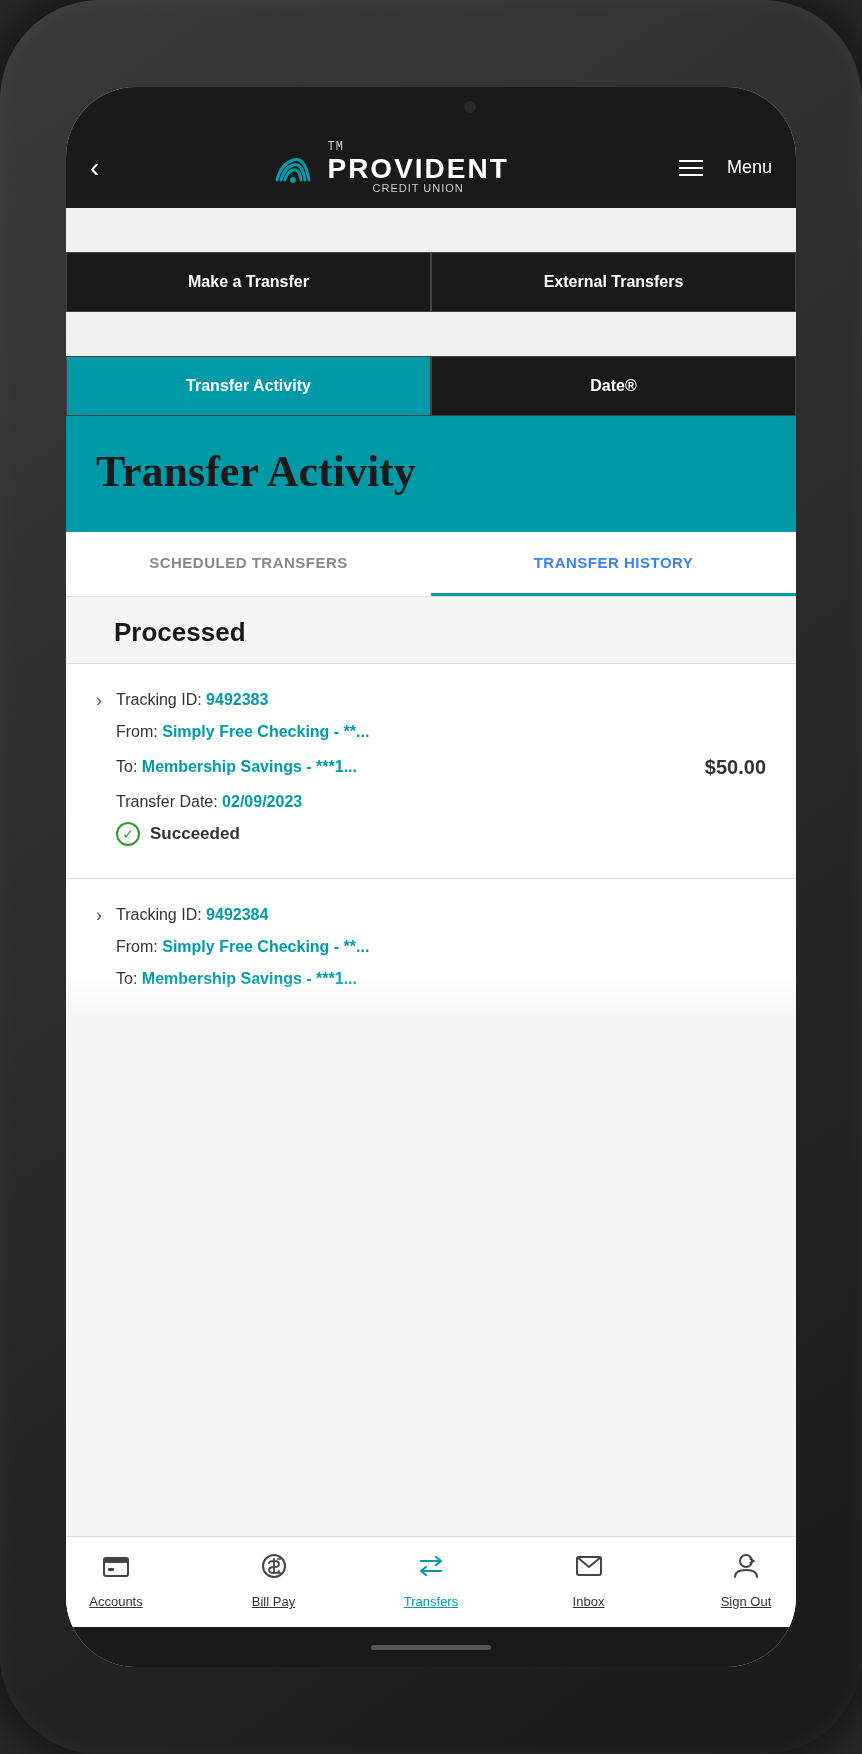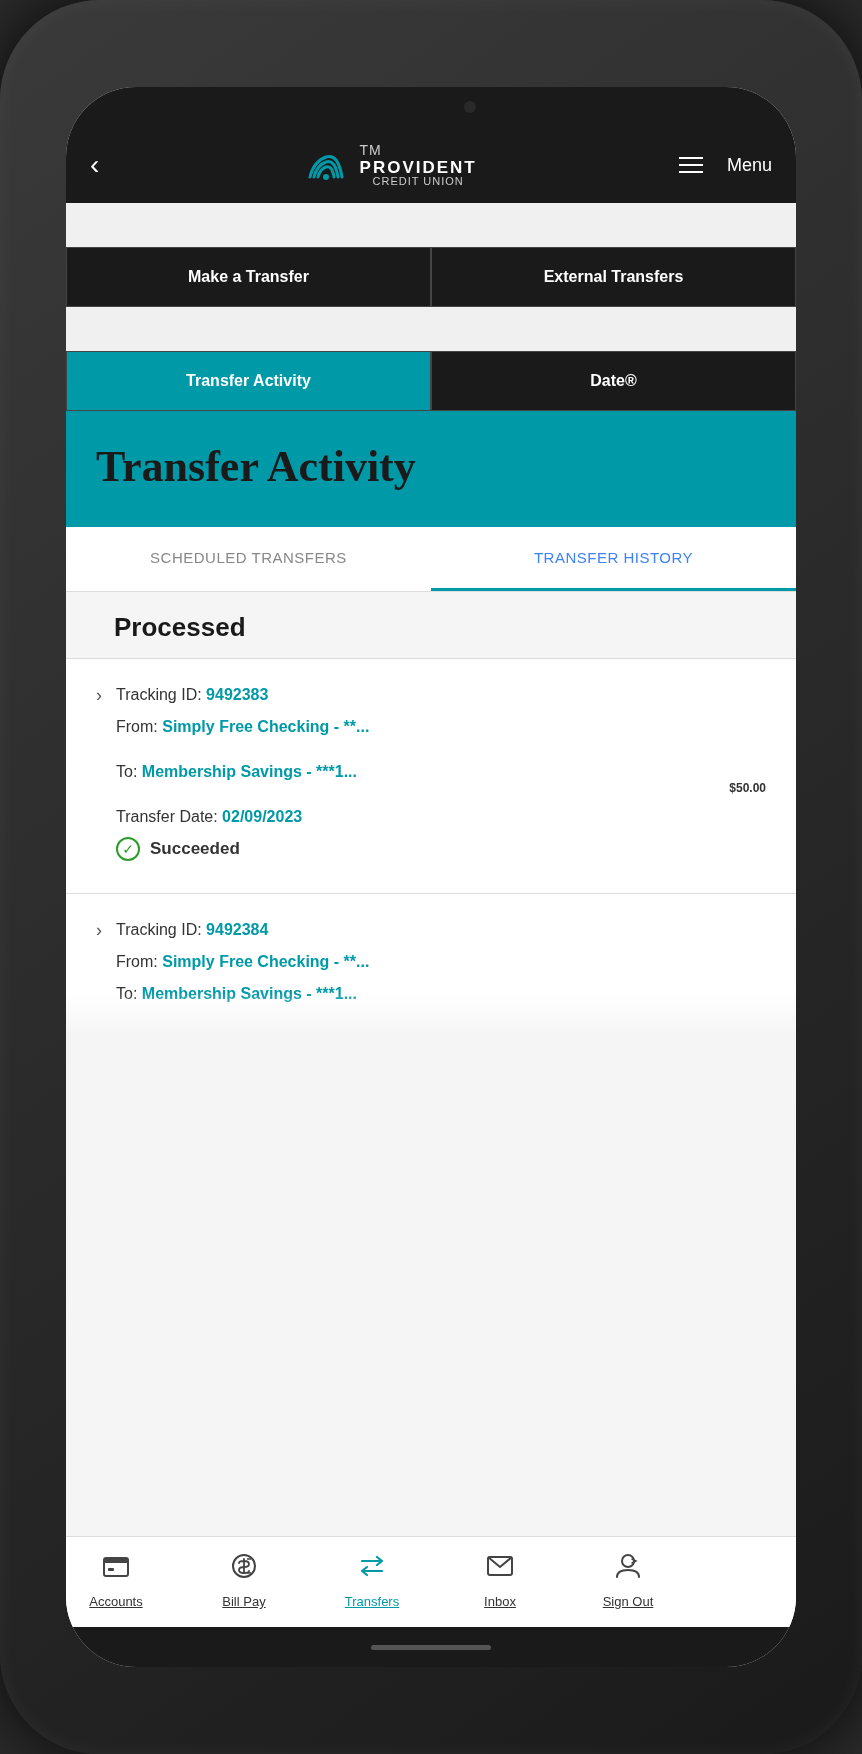--- a/index.html
+++ b/index.html
@@ -94,28 +94,29 @@
     }
 
     .logo-text-group {
       display: flex;
       flex-direction: column;
       line-height: 1;
     }
 
     .logo-sup {
       color: #ccc;
-      font-size: 14px;
+      font-size: 12px;
       margin-bottom: 2px;
       letter-spacing: 1px;
+      font-family: Liberation Mono, monospace;
     }
 
     .logo-main {
       color: #fff;
-      font-size: 17px;
+      font-size: 28px;
       font-weight: 700;
       letter-spacing: 2px;
     }
 
     .logo-sub {
       color: #ccc;
       font-size: 11px;
       letter-spacing: 1px;
       text-align: center;
     }
@@ -197,21 +198,21 @@
       background: #fff;
       flex-shrink: 0;
       border-bottom: 1px solid #ddd;
     }
 
     .sub-tab {
       flex: 1;
       padding: 22px 10px;
       text-align: center;
       font-size: 15px;
-      font-weight: 400;
+      font-weight: 700;
       cursor: pointer;
       letter-spacing: 0.5px;
       color: #888;
       border-bottom: 3px solid transparent;
       text-transform: uppercase;
     }
 
     .sub-tab.active {
       color: #3b82f6;
       border-bottom: 3px solid #0099a8;
@@ -269,24 +270,23 @@
       justify-content: space-between;
     }
 
     .teal-link {
       color: #0099a8;
       font-weight: 600;
       margin-top: 16px;
     }
 
     .amount {
-      font-size: 12px;
+      font-size: 20px;
       font-weight: 700;
       color: #333;
-      margin-top: 32px;
     }
 
     .status-row {
       display: flex;
       align-items: center;
       gap: 10px;
       margin-top: 4px;
     }
 
     .status-icon {
@@ -305,24 +305,23 @@
       font-size: 17px;
       font-weight: 700;
       color: #333;
     }
 
     
     .bottom-nav {
       background: #fff;
       border-top: 1px solid #ddd;
       display: flex;
-      justify-content: flex-start;
+      justify-content: space-between;
       padding: 14px 0 18px 0;
       flex-shrink: 0;
-      gap: 28px;
     }
 
     .nav-item {
       display: flex;
       flex-direction: column;
       align-items: center;
       gap: 6px;
       cursor: pointer;
       min-width: 100px;
     }

